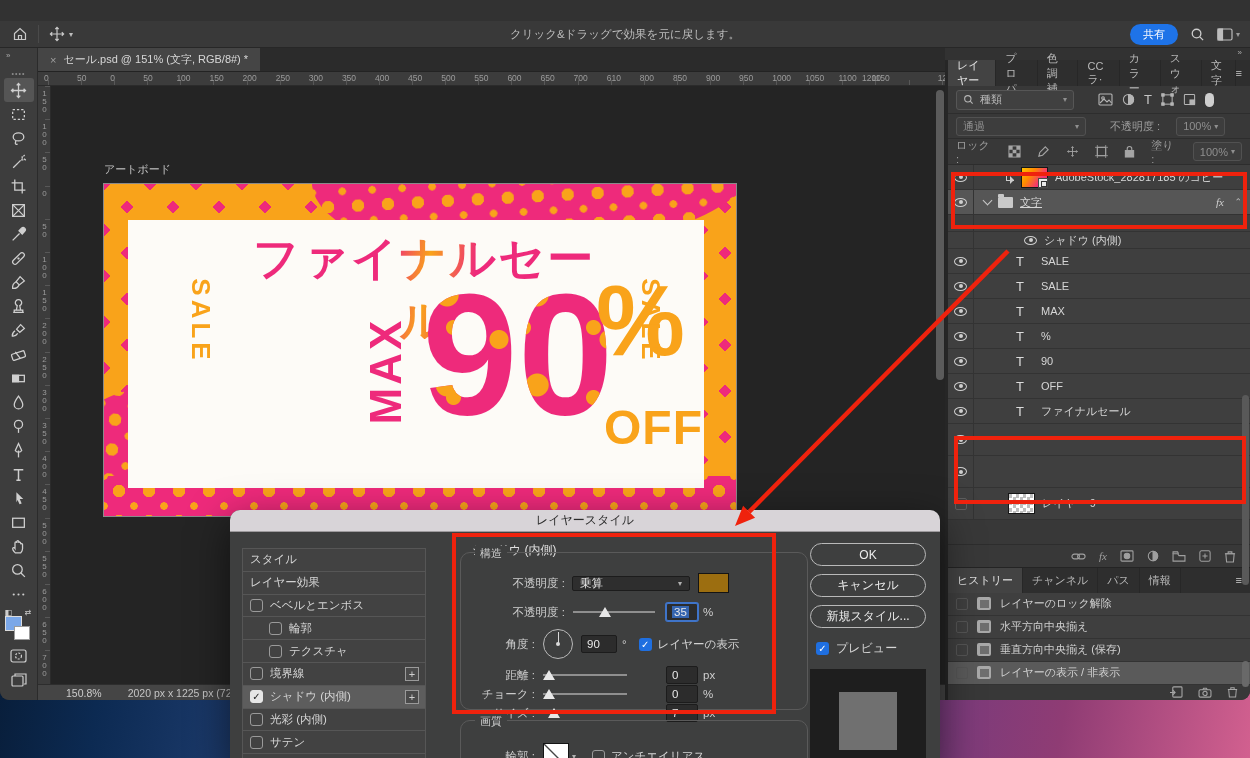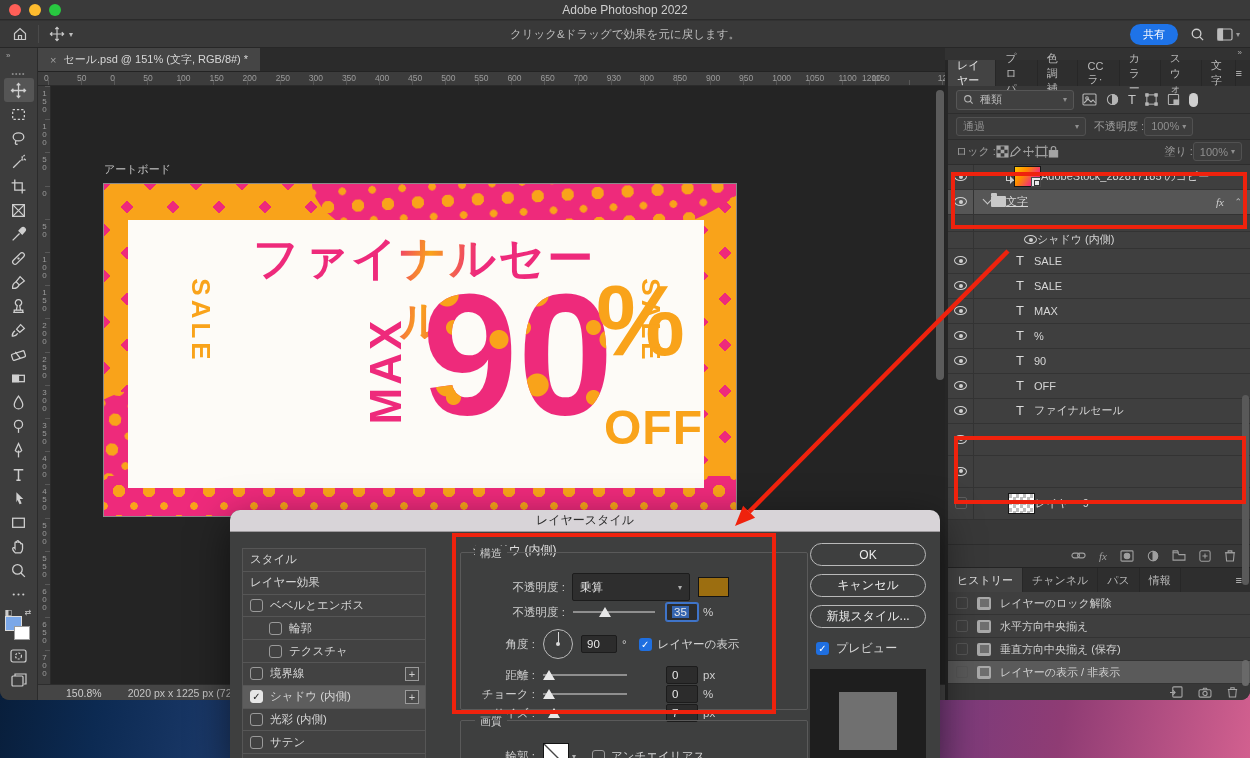--- a/index.html
+++ b/index.html
@@ -95,34 +95,34 @@
   #statusbar .zoom { margin-left:28px; }
   #statusbar .dim { margin-left:26px; color:#c4c4c4; }
 
   
   #paneltop { position:absolute; left:948px; top:48px; width:302px; height:12px; background:#323232; color:#a9a9a9; font-size:8px; text-align:right; padding-right:8px;}
   #panel { position:absolute; left:945px; top:60px; width:305px; height:640px; background:#383838; border-left:3px solid #262626; display:flex; flex-direction:column; font-size:11px; color:#cfcfcf;}
   #ptabs { height:26px; display:flex; align-items:stretch; background:#2e2e2e; }
   .ptab { display:flex; align-items:center; padding:0 9px; color:#b9b9b9; border-right:1px solid #272727; font-size:11px; }
   .ptab.active { background:#434343; color:#e4e4e4; }
   #ptabs .menu { margin-left:auto; display:flex; align-items:center; padding-right:8px; color:#c9c9c9; }
-  .prow { display:flex; align-items:center; border-bottom:1px solid #2d2d2d; padding:0 8px; gap:0; color:#9c9c9c; }
+  .prow { display:flex; align-items:center; border-bottom:1px solid #2d2d2d; padding:0 8px; gap:16px; color:#9c9c9c; }
   #filter-row { height:29px; }
   .mini-select { display:flex; align-items:center; gap:6px; background:#404040; border:1px solid #565656; border-radius:3px; height:20px; padding:0 6px; color:#bdbdbd; }
   .mini-select .cv { font-size:8px; color:#8f8f8f; margin-left:auto;}
   #filter-row .ficons { display:flex; align-items:center; gap:9px; margin-left:8px; }
   #blend-row { height:26px; } #lock-row { height:26px; }
   .dd { background:#3d3d3d; border:1px solid #515151; border-radius:3px; height:19px; display:flex; align-items:center; padding:0 6px; color:#8f8f8f; }
   .pct-dd { display:flex; align-items:center; gap:3px; color:#8f8f8f;}
   #layers-list { flex:0 0 auto; }
   .lrow { display:flex; align-items:stretch; border-bottom:1px solid #333; background:#3f3f3f; }
   .lrow.sel { background:#565656; }
   .h25{height:25px;} .h17{height:17px;} .h32{height:32px;}
   .eyecell { width:26px; border-right:1px solid #333; display:flex; align-items:center; justify-content:center; flex:0 0 26px;}
-  .lcontent { display:flex; align-items:center; flex:1; gap:0; padding-left:10px; position:relative; color:#d6d6d6; }
+  .lcontent { display:flex; align-items:center; flex:1; gap:7px; padding-left:10px; position:relative; color:#d6d6d6; }
   .eye { display:inline-block; width:13px; height:9px; border:1px solid #cfcfcf; border-radius:50%; position:relative; flex:0 0 13px;}
   .eye::after { content:""; position:absolute; left:3.5px; top:1.5px; width:4px; height:4px; border-radius:50%; background:#cfcfcf; }
   .eyebox { width:12px; height:12px; border:1px solid #5d5d5d; border-radius:2px; }
   .thumb { width:27px; height:21px; border:1px solid #161616; position:relative; flex:0 0 27px;}
   .thumb.grad { background:linear-gradient(125deg,#ffc400,#ff8a00 35%,#f4366f 70%,#e91e63); }
   .thumb.white { background:#fff; }
   .thumb.checker { background:repeating-conic-gradient(#ffffff 0 25%,#bfbfbf 0 50%); background-size:7px 7px; }
   .badge { position:absolute; right:-1px; bottom:-1px; width:10px; height:10px; background:#e9e9e9; border:1px solid #4a4a4a; }
   .badge::after{ content:""; position:absolute; left:2px; top:2px; width:4px; height:4px; border:1px solid #333;}
   .t-ic { width:16px; text-align:center; color:#dcdcdc; font-size:13px; flex:0 0 16px; }
@@ -155,30 +155,30 @@
     color:#2b2b2b; font-size:12px; border-bottom:1px solid #9d9a9d;}
   #styles-list { position:absolute; left:12px; top:38px; width:184px; border:1px solid #565656; border-bottom:none; background:#424242;}
   .srow { height:22.8px; display:flex; align-items:center; gap:7px; padding:0 7px; border-bottom:1px solid #565656; position:relative;}
   .srow.sel { background:#5d5d5d; }
   .srow .ind { width:12px; flex:0 0 12px;}
   .cb { width:13px; height:13px; border:1.5px solid #9a9a9a; border-radius:3px; flex:0 0 13px;}
   .cb.checked { background:#e6e6e6; border-color:#e6e6e6; color:#222; font-size:10px; line-height:12px; text-align:center; font-weight:bold;}
   .plusbox { position:absolute; right:6px; width:14px; height:14px; border:1px solid #9a9a9a; color:#cfcfcf; font-size:11px; line-height:12px; text-align:center; background:#4a4a4a;}
   #settings { position:absolute; left:218px; top:30px; width:370px; }
   #sect-title { position:absolute; left:18px; top:2px; background:#3e3f3f; padding:0 6px; font-size:12px; color:#e0e0e0;}
-  .groupbox { position:absolute; border:1px solid #5a5a5a; border-radius:2px; }
+  .groupbox { position:absolute; border:1px solid #5a5a5a; border-radius:10px; }
   #g-structure { left:12px; top:12px; width:348px; height:158px; }
   #g-quality { left:12px; top:180px; width:348px; height:80px; }
   .glegend { position:absolute; left:14px; top:-7px; background:#3e3f3f; padding:0 5px; font-size:11px; color:#cfcfcf;}
   .frow { position:absolute; display:flex; align-items:center; }
   .flabel { text-align:right; color:#cfcfcf; }
   .field { background:#2c2c2c; border:1px solid #1c1c1c; border-radius:2px; height:18px; display:flex; align-items:center; padding:0 5px; color:#e8e8e8; min-width:32px;}
   .field.focus { border:1px solid #3f74c9; box-shadow:0 0 0 1px #3f74c9;}
   .field .selhl { background:#3565b0; padding:0 2px; }
-  .dropdown { background:#2e2e2e; border:1px solid #1c1c1c; border-radius:2px; height:28px; display:flex; align-items:center; padding:0 7px; color:#e8e8e8; }
+  .dropdown { background:#2e2e2e; border:1px solid #1c1c1c; border-radius:2px; height:15px; display:flex; align-items:center; padding:0 7px; color:#e8e8e8; }
   .dropdown .cv { margin-left:auto; font-size:8px; color:#b0b0b0; padding-left:10px;}
   .swatch { width:31px; height:20px; border:1px solid #141414; background:#9c6e10; }
   .slider { position:relative; height:12px; }
   .slider .track { position:absolute; left:0; right:0; top:5px; height:2px; background:#8f8f8f; }
   .slider .thumbt { position:absolute; top:1px; width:0; height:0; border-left:6px solid transparent; border-right:6px solid transparent; border-bottom:10px solid #e8e8e8; }
   #dial { position:relative; width:30px; height:30px; border:1.5px solid #b9b9b9; border-radius:50%; }
   #dial .needle { position:absolute; left:13.5px; top:2px; width:1.5px; height:12px; background:#d9d9d9; }
   #dial .cdot { position:absolute; left:12px; top:12px; width:4px; height:4px; border-radius:50%; background:#d9d9d9; }
   .unit { color:#cfcfcf; margin-left:5px; }
   .chkrow { display:flex; align-items:center; gap:6px; }
@@ -194,26 +194,20 @@
   
   .anno-box { position:absolute; border:4px solid #ef220d; z-index:40; }
   #anno-svg { position:absolute; left:0; top:0; width:1250px; height:758px; z-index:41; pointer-events:none;}
 </style>
 </head>
 <body>
 
 <div id="stage">
   <div id="window">
 
-    <div id="titlebar">
-      <span class="tl red"></span>
-      <span class="tl yel"></span>
-      <span class="tl grn"></span>
-      <span class="title">Adobe Photoshop 2022</span>
-    </div>
 
     <div id="optionsbar">
       <span class="home">
         <svg class="ic" width="16" height="16" viewBox="0 0 16 16" fill="none" stroke="#c9c9c9" stroke-width="1.2">
             <path d="M2.5 7.5 8 2.5l5.5 5v6h-11v-6Z"></path>
             <path d="M6.5 13.5v-4h3v4"></path>
           </svg>
       </span>
       <span class="sep"></span>
       <span>
@@ -409,21 +403,21 @@
           <span style="left: 237.7px;">250</span>
           <span style="left: 270.8px;">300</span>
           <span style="left: 303.9px;">350</span>
           <span style="left: 337px;">400</span>
           <span style="left: 370.1px;">450</span>
           <span style="left: 403.2px;">500</span>
           <span style="left: 436.3px;">550</span>
           <span style="left: 469.4px;">600</span>
           <span style="left: 502.5px;">650</span>
           <span style="left: 535.6px;">700</span>
-          <span style="left: 568.7px;">930</span>
+          <span style="left: 568.7px;">610</span>
           <span style="left: 601.8px;">800</span>
           <span style="left: 634.9px;">850</span>
           <span style="left: 668px;">900</span>
           <span style="left: 701.1px;">950</span>
           <span style="left: 734.2px;">1000</span>
           <span style="left: 767.3px;">1050</span>
           <span style="left: 800.4px;">1100</span>
           <span style="left: 833.5px;">1150</span>
           <span style="left: 824px;">1200</span>
           <span style="left: 899.7px;">12</span>

